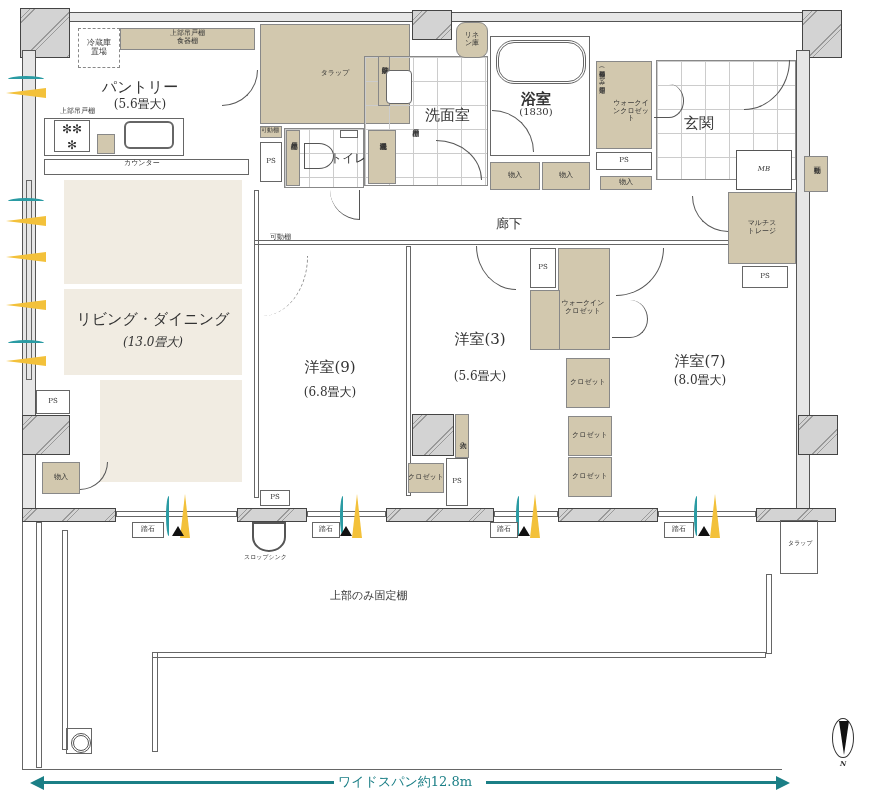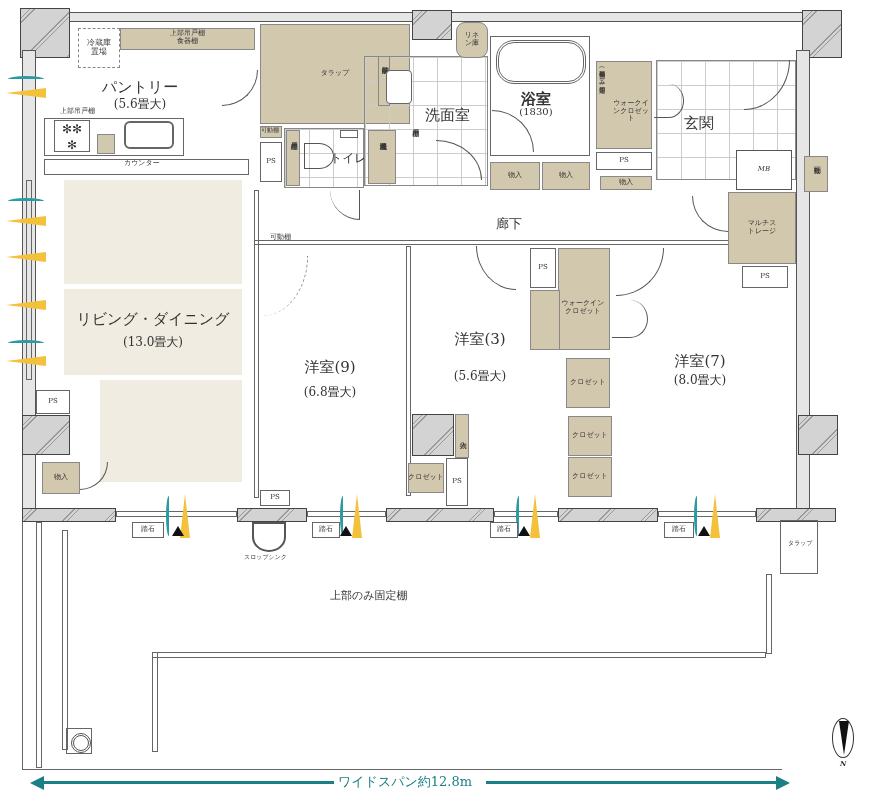--- a/index.html
+++ b/index.html
@@ -58,21 +58,21 @@
 <div class="abs line" style="left:54px;top:120px;width:36px;height:32px;background:#fff;font-size:12px;text-align:center;line-height:16px;">✻✻<br>✻</div>
 <div class="abs storage" style="left:97px;top:134px;width:18px;height:20px;"></div>
 <div class="abs" style="left:124px;top:121px;width:50px;height:28px;border:2px solid #666;border-radius:6px;"></div>
 <div class="abs line" style="left:44px;top:159px;width:205px;height:16px;background:#fff;"></div>
 <div class="abs tiny" style="left:124px;top:160px;">カウンター</div>
 
 <div class="abs beige" style="left:64px;top:180px;width:178px;height:104px;"></div>
 <div class="abs beige" style="left:64px;top:289px;width:178px;height:86px;"></div>
 <div class="abs beige" style="left:100px;top:380px;width:142px;height:102px;"></div>
 <div class="abs room-title" style="left:64px;top:310px;width:178px;">リビング・ダイニング</div>
-<div class="abs room-sub" style="left:64px;top:334px;width:178px;">(13.0畳大)</div>
+<div class="abs room-sub" style="left:64px;top:334px;width:178px;font-style:italic;">(13.0畳大)</div>
 <div class="abs line center" style="left:36px;top:390px;width:34px;height:24px;background:#fff;">
   <span class="tiny">PS</span>
 </div>
 <div class="abs storage center" style="left:42px;top:462px;width:38px;height:32px;">
   <span class="tiny">物入</span>
 </div>
 <div class="abs door" style="left:80px;top:462px;width:28px;height:28px;"></div>
 
 <div class="abs line" style="left:254px;top:190px;width:5px;height:308px;"></div>
 

